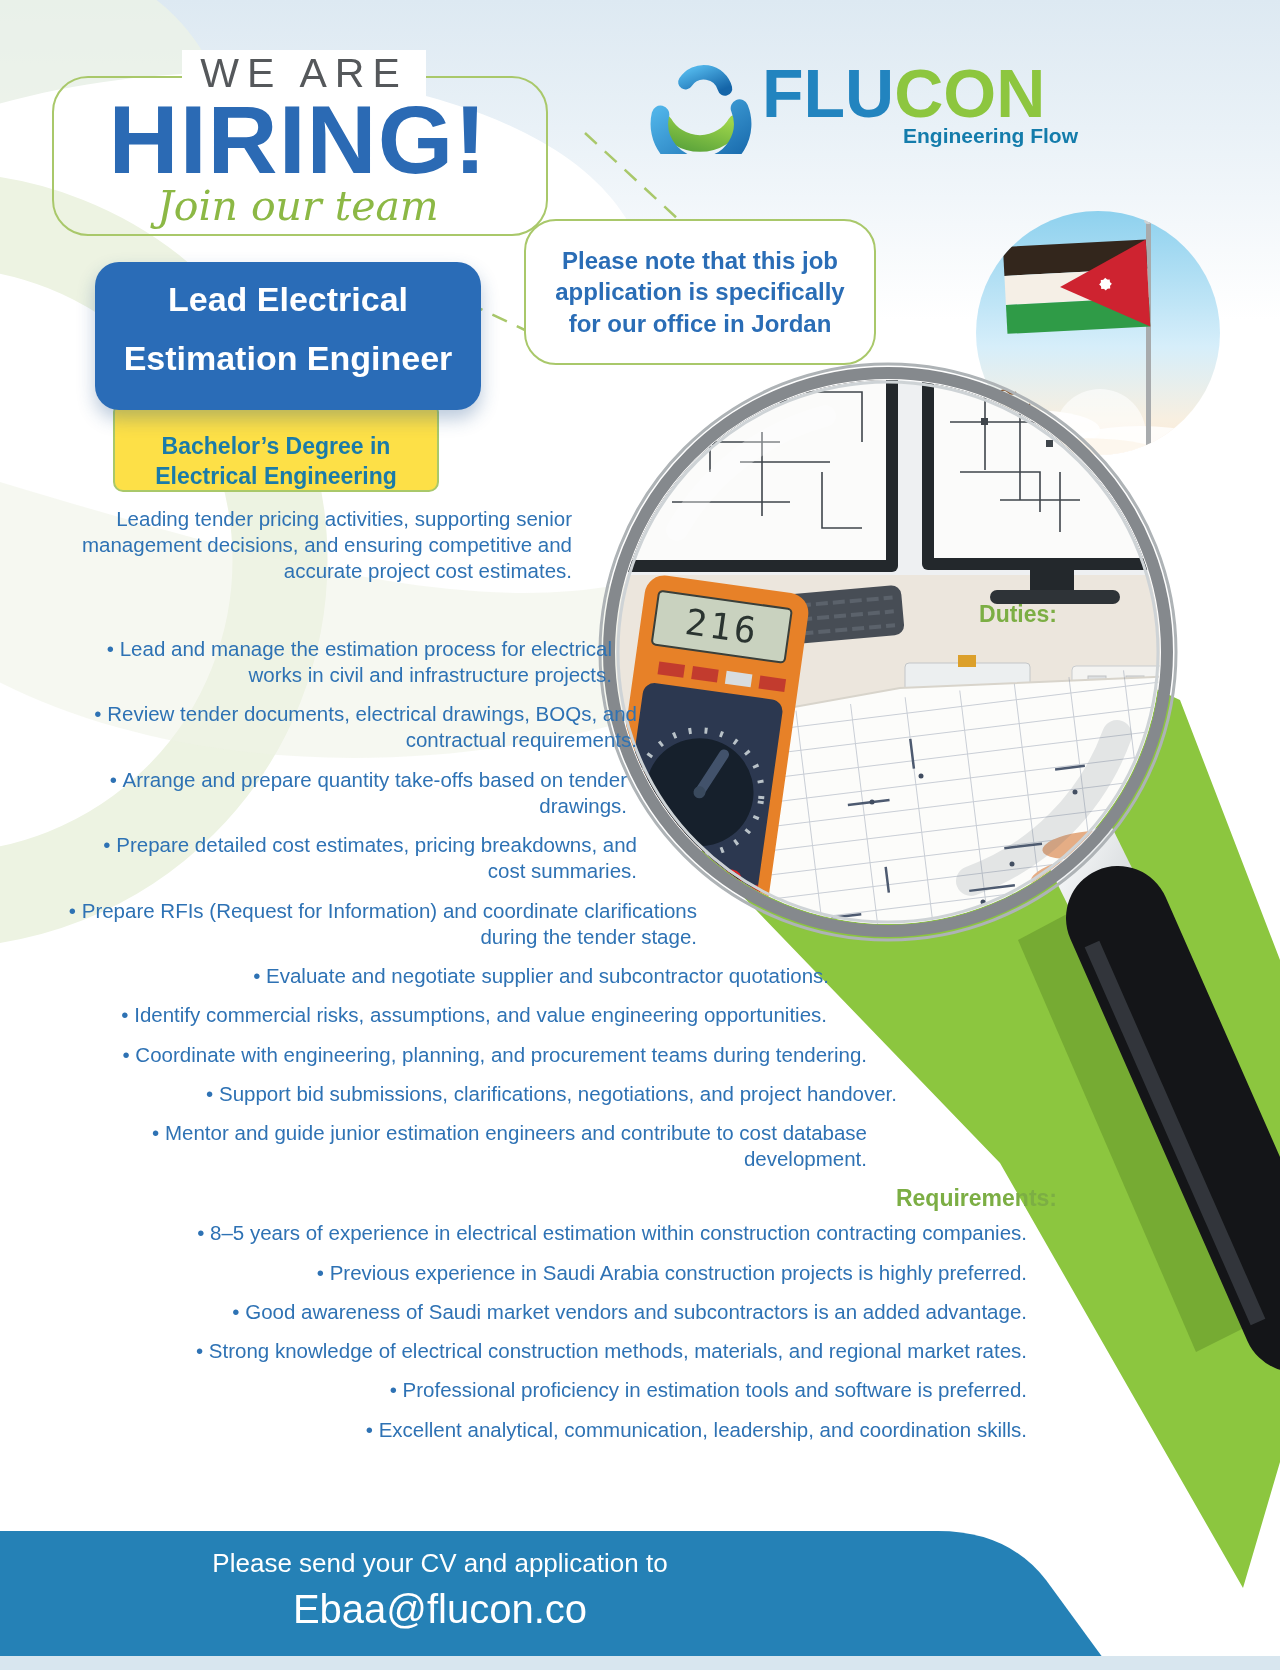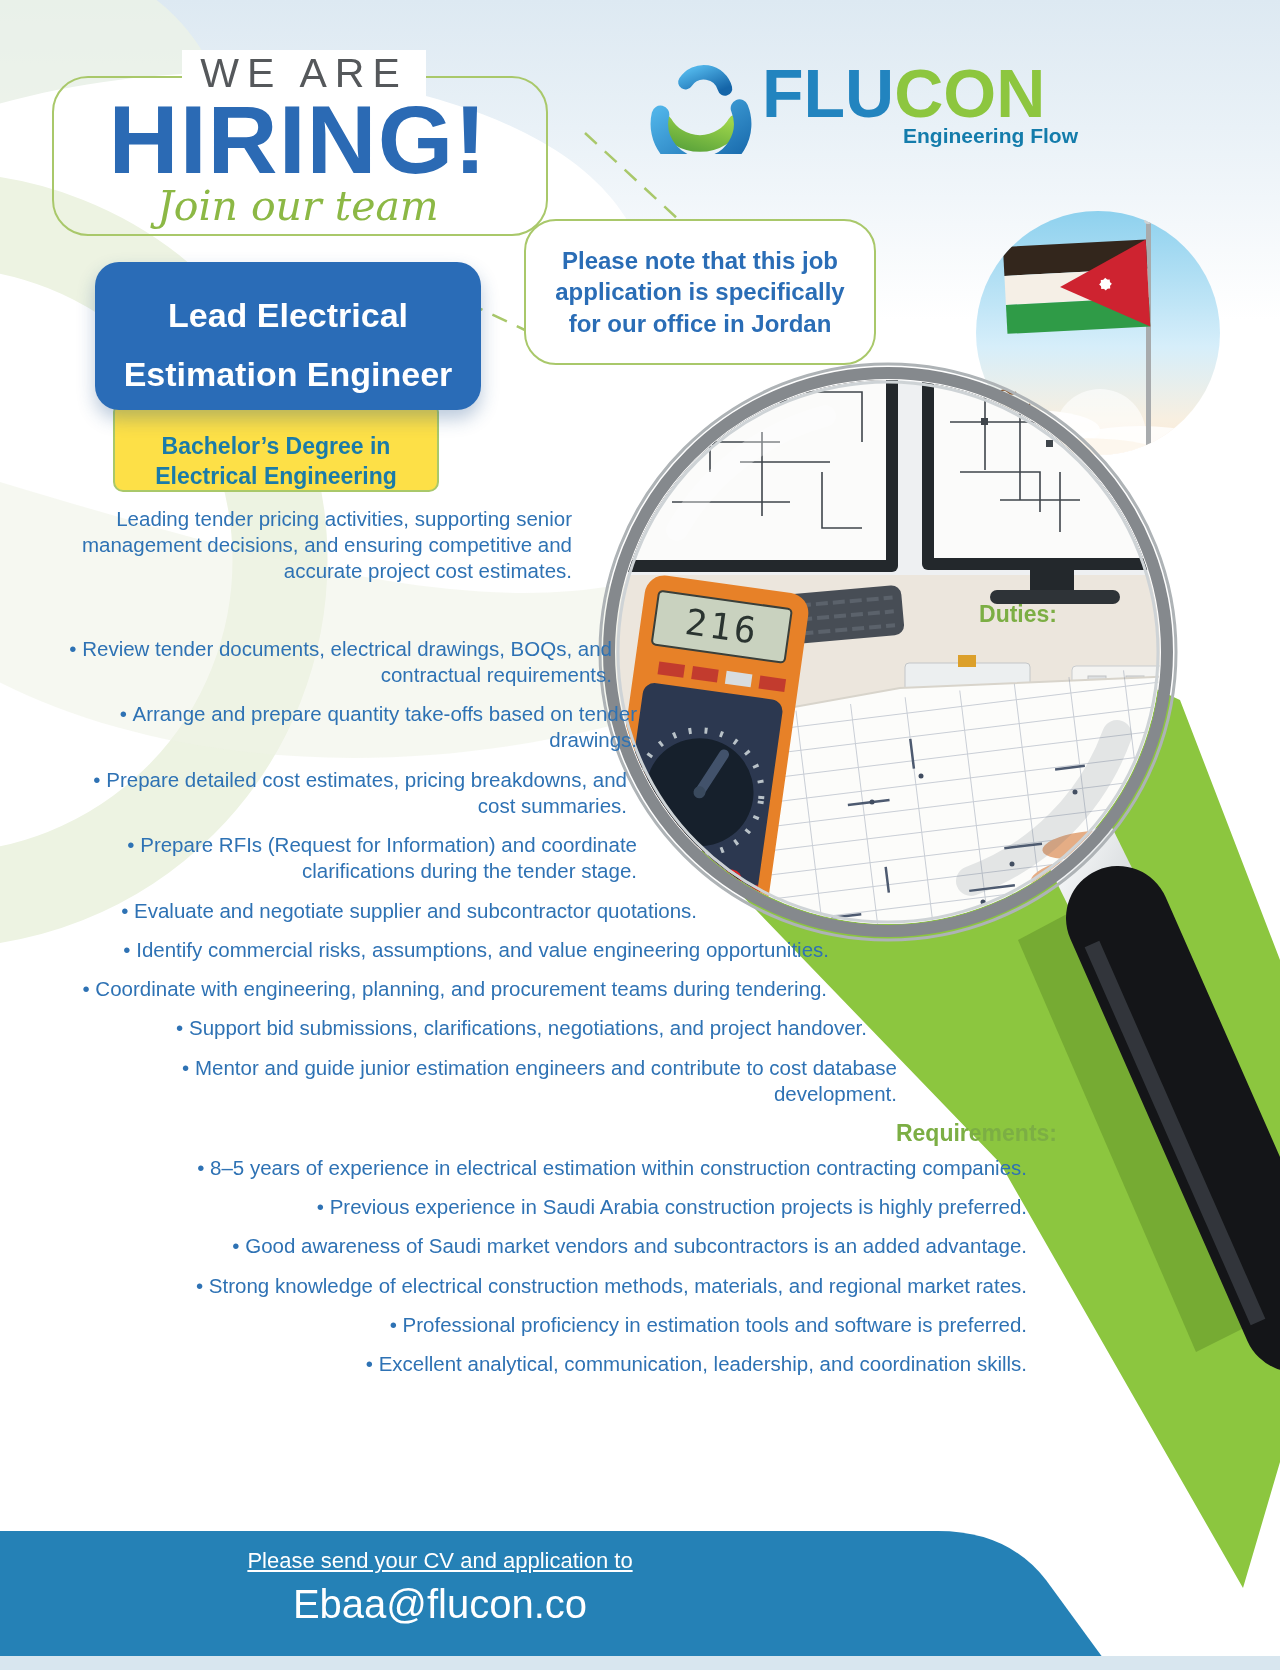--- a/index.html
+++ b/index.html
@@ -35,21 +35,21 @@
           padding:20px 18px;display:flex;align-items:center;justify-content:center;}
   .notice p{margin:0;text-align:center;font-size:24px;font-weight:700;color:#2a6db6;line-height:1.3;}
 
   
   .degree-box{position:absolute;left:113px;top:402px;width:326px;height:90px;z-index:2;
               background:#fde047;border:2px solid #a9c86a;border-radius:10px;box-sizing:border-box;
               padding-top:28px;text-align:center;font-size:23px;font-weight:700;color:#1a7ba9;line-height:1.3;}
   .job-box{position:absolute;left:95px;top:262px;width:386px;height:148px;z-index:3;
            background:#2a6cb7;border-radius:24px;box-shadow:0 9px 18px rgba(30,80,140,.30);
            text-align:center;color:#fff;font-size:34px;font-weight:700;line-height:1.74;
-           box-sizing:border-box;padding-top:24px;}
+           box-sizing:border-box;padding-top:8px;}
 
   
   .copy{position:absolute;left:67px;top:506px;width:990px;z-index:2;text-align:right;}
   .summary{max-width:505px;font-size:20.5px;line-height:1.28;color:#2e72b4;margin:0 0 16px 0;}
   .sect-head{font-size:23px;font-weight:700;color:#7cae44;margin:4px 0 8px 0;}
   ul.blist{list-style:none;margin:0;padding:0;}
   ul.blist li{margin:0 0 13px 0;font-size:20.5px;line-height:1.28;color:#2e72b4;}
   ul.blist li::before{content:"\2022\00a0";}
   .duties-list li:nth-child(1){max-width:545px;}
   .duties-list li:nth-child(2){max-width:570px;}
@@ -64,21 +64,21 @@
   .duties-list li:nth-child(11){max-width:940px;}
   .reqs-list li{max-width:960px;margin-bottom:12px;}
 
   
   .lcd{position:absolute;left:655px;top:600px;width:134px;height:54px;z-index:3;
        transform:rotate(8deg);text-align:center;line-height:54px;
        font-family:"DejaVu Sans Mono",monospace;font-size:36px;letter-spacing:3px;color:#2a3430;}
 
   
   .footer-text{position:absolute;left:0;top:1548px;width:880px;text-align:center;color:#fff;z-index:2;}
-  .footer-text .l1{font-size:22px;margin:0 0 6px 0;text-decoration:underline;}
+  .footer-text .l1{font-size:26px;margin:0 0 6px 0;}
   .footer-text .l2{font-size:40px;margin:8px;}
 </style>
 </head>
 <body>
 
 <div class="poster">
   <div class="sky"></div>
 
   <svg class="art" width="1280" height="1670" viewBox="0 0 1280 1670">
     <defs>
@@ -300,20 +300,21 @@
   </div>
   <div class="job-box">
     <div>Lead Electrical</div>
     <div>Estimation Engineer</div>
   </div>
 
   <div class="copy">
     <p class="summary">Leading tender pricing activities, supporting senior management decisions, and ensuring competitive and accurate project cost estimates.</p>
     <div class="sect-head">Duties:</div>
     <ul class="blist duties-list">
+      <li>Lead and manage the estimation process for electrical works in civil and infrastructure projects.</li>
         <li>Review tender documents, electrical drawings, BOQs, and contractual requirements.</li>
         <li>Arrange and prepare quantity take-offs based on tender drawings.</li>
         <li>Prepare detailed cost estimates, pricing breakdowns, and cost summaries.</li>
         <li>Prepare RFIs (Request for Information) and coordinate clarifications during the tender stage.</li>
         <li>Evaluate and negotiate supplier and subcontractor quotations.</li>
         <li>Identify commercial risks, assumptions, and value engineering opportunities.</li>
         <li>Coordinate with engineering, planning, and procurement teams during tendering.</li>
         <li>Support bid submissions, clarifications, negotiations, and project handover.</li>
         <li>Mentor and guide junior estimation engineers and contribute to cost database development.</li>
     </ul>

